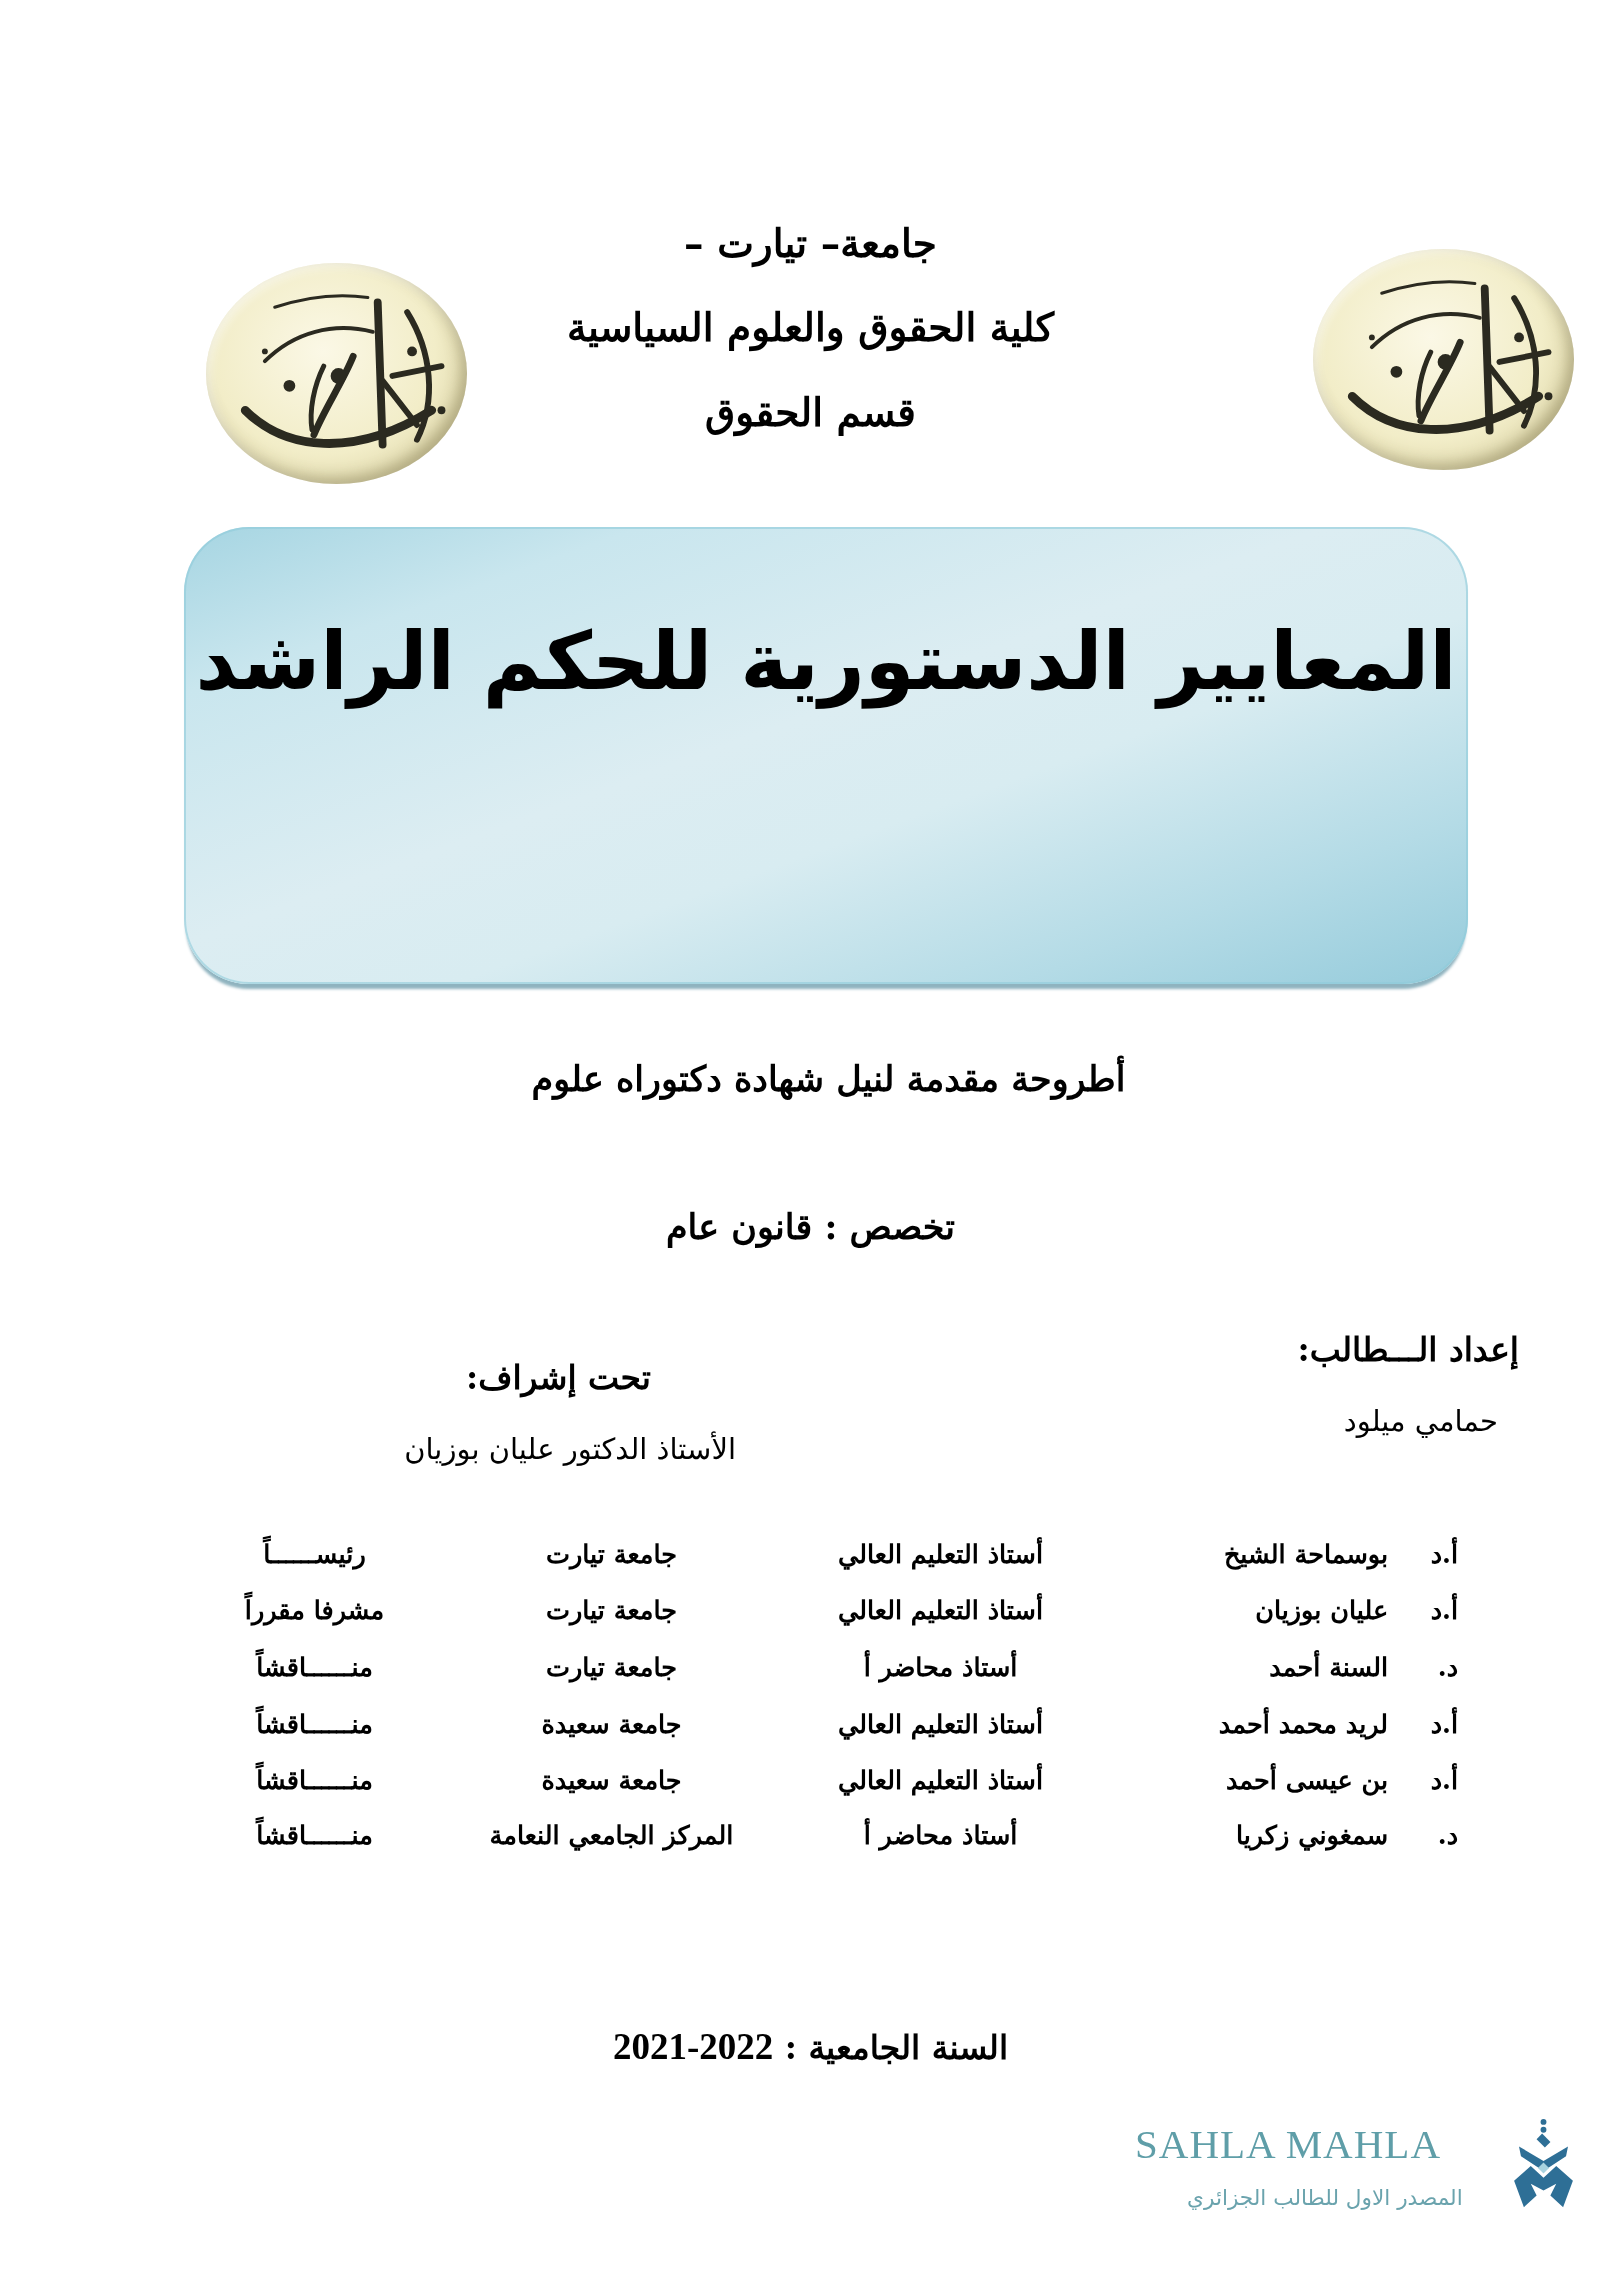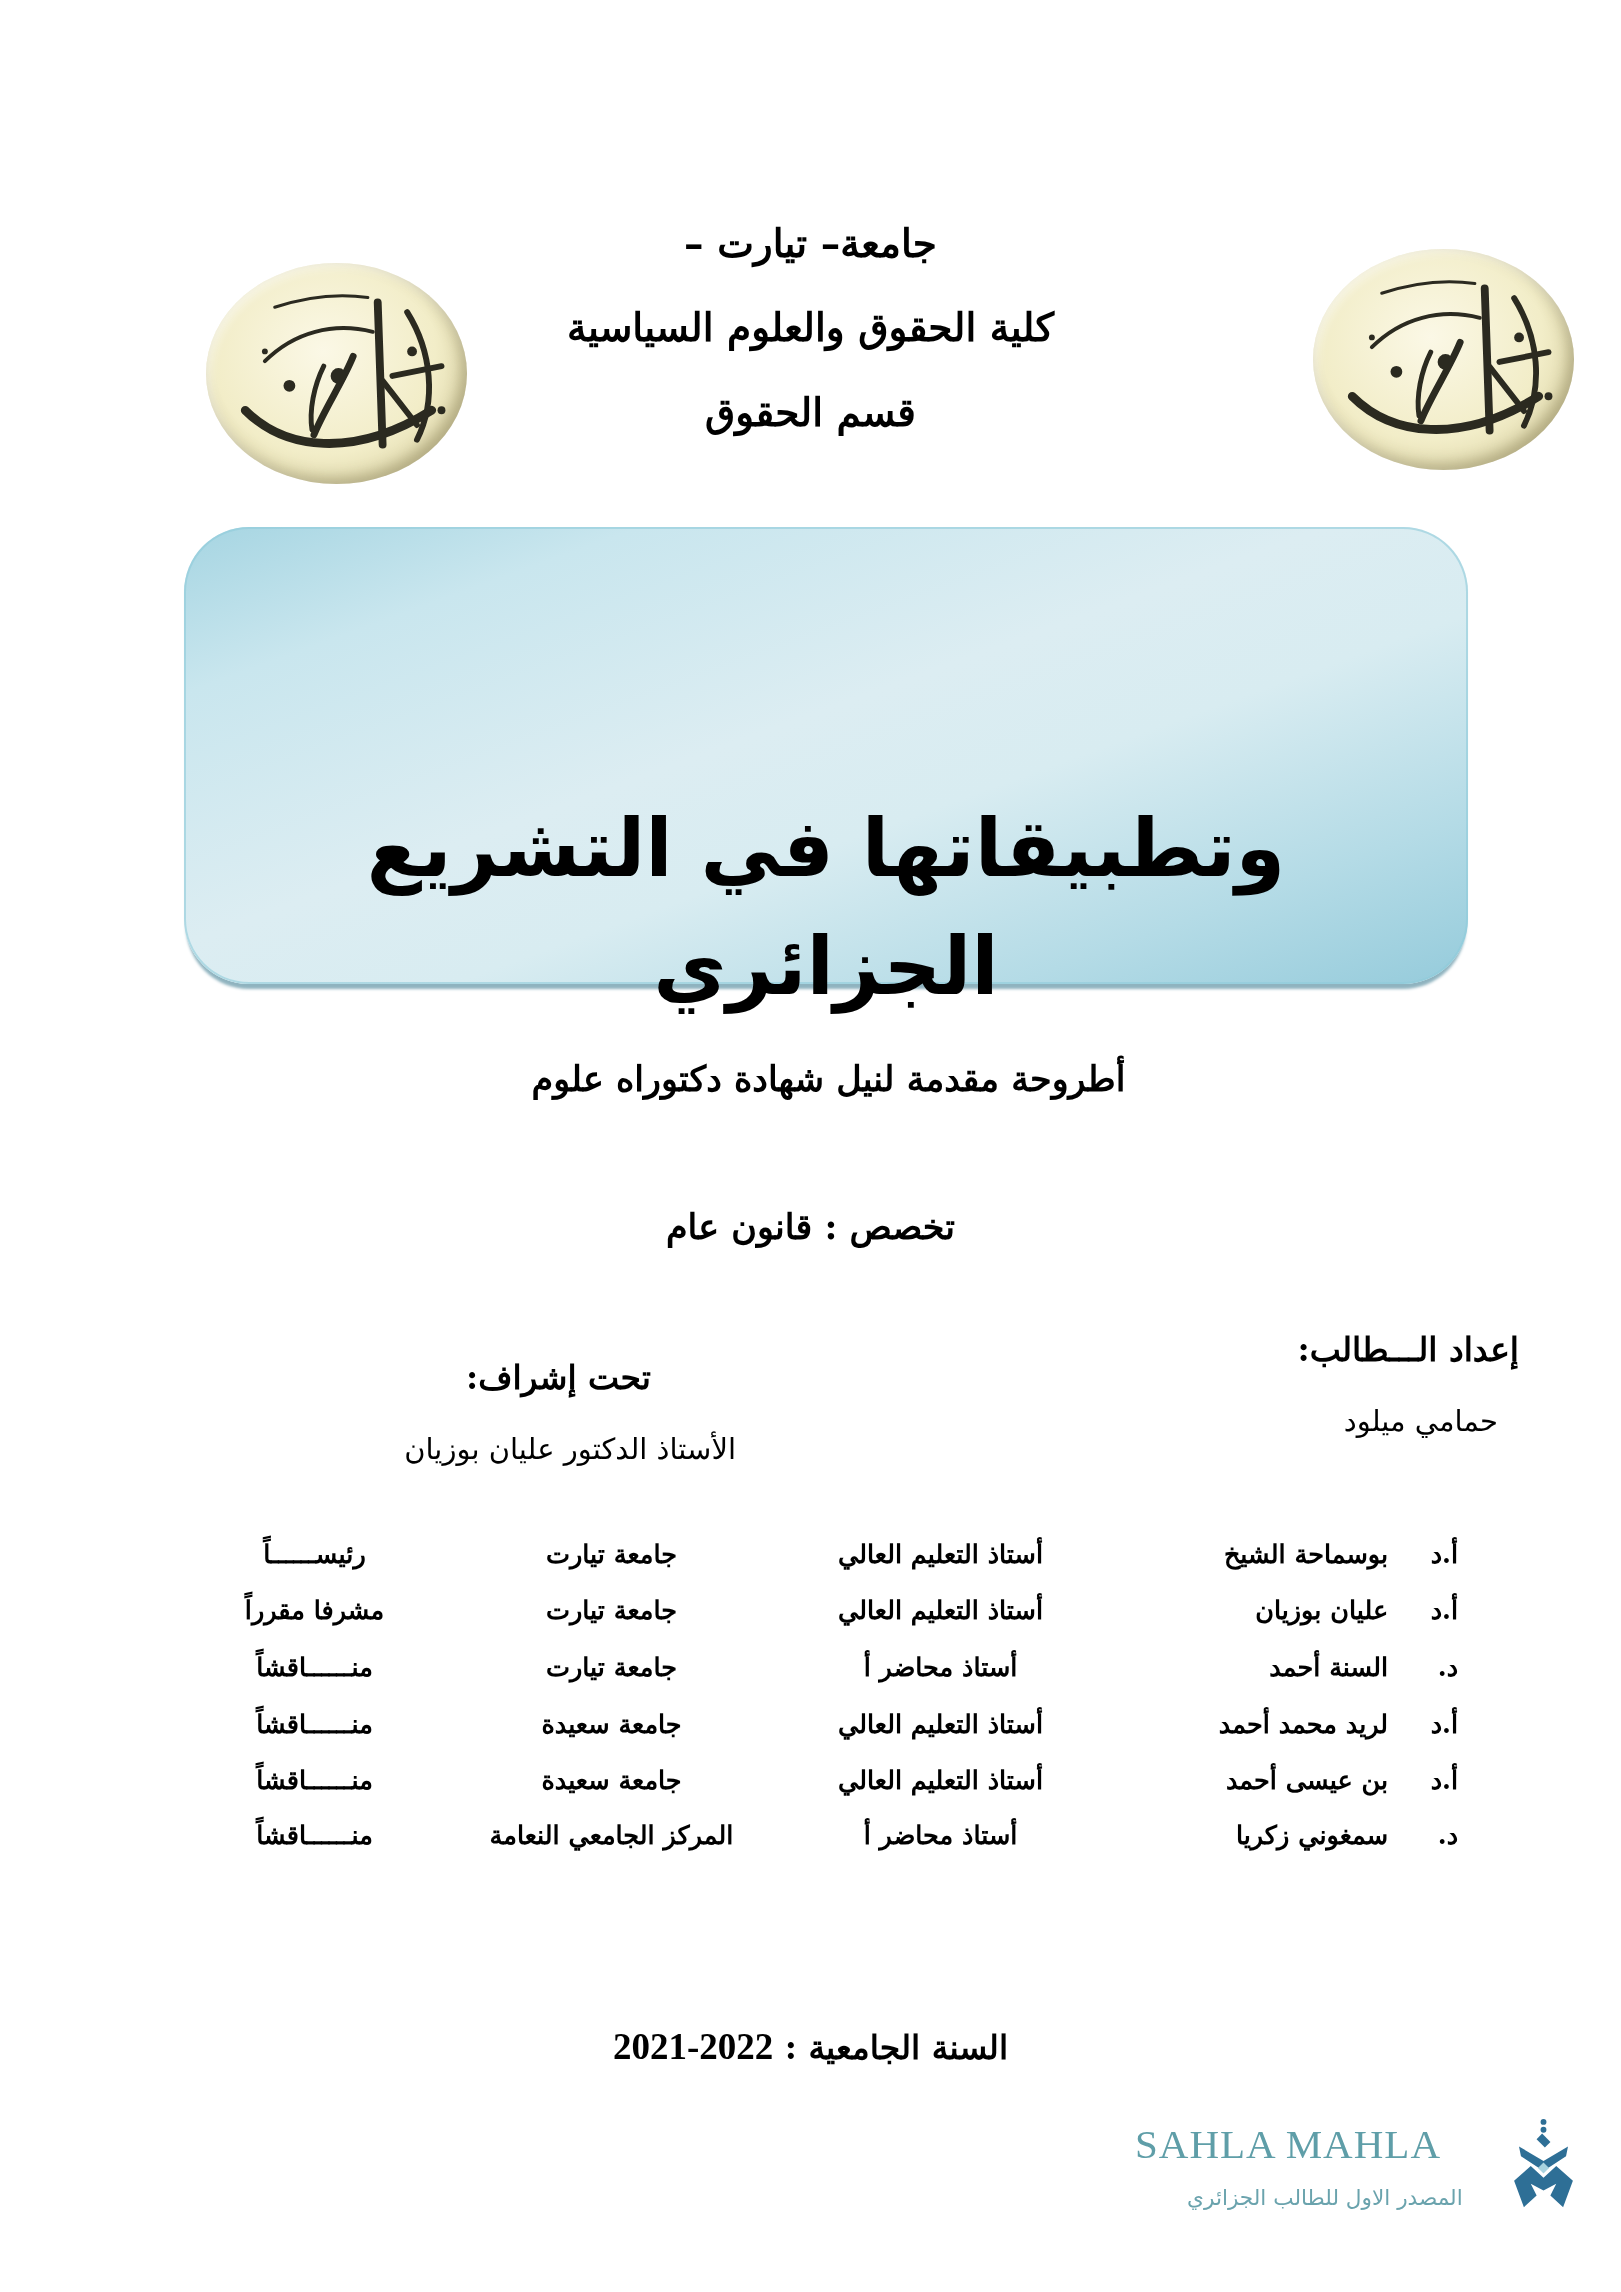--- a/index.html
+++ b/index.html
@@ -114,21 +114,21 @@
         <circle cx="60" cy="90" r="3"></circle>
     </g>
   </svg>
 </div>
 
 <div class="header-line rtl" style="top:214px;">جامعة– تيارت –</div>
 <div class="header-line rtl" style="top:298px;">كلية الحقوق والعلوم السياسية</div>
 <div class="header-line rtl" style="top:383px;">قسم الحقوق</div>
 
 <div class="title-box">
-  <div class="title-line rtl" style="top:263px;">وتطبيقاتها في التشريع الجزائري</div>
+  <div class="title-line rtl" style="top:76px;">المعايير الدستورية للحكم الراشد</div>
 </div>
 
 <div class="sub-line rtl" style="top:1051px;padding-left:18px;">أطروحة مقدمة لنيل شهادة دكتوراه علوم</div>
 <div class="sub-line rtl" style="top:1199px;">تخصص : قانون عام</div>
 
 <div class="abs rtl label-bold" style="right:102px; top:1325px; text-align:right;">إعداد الـــطالب:</div>
 <div class="abs rtl plain" style="right:123px; top:1398px; text-align:right;">حمامي ميلود</div>
 
 <div class="abs rtl label-bold" style="right:970px; top:1353px; text-align:right;margin-left:24px;">تحت إشراف:</div>
 <div class="abs rtl plain" style="right:885px; top:1426px; text-align:right;">الأستاذ الدكتور عليان بوزيان</div>

